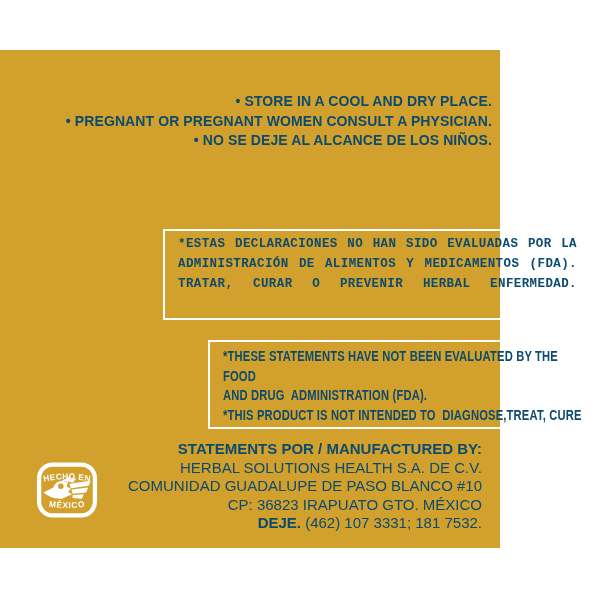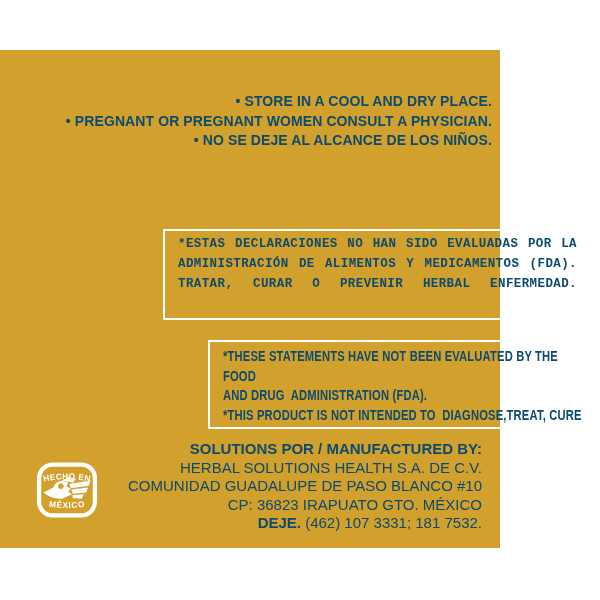--- a/index.html
+++ b/index.html
@@ -71,21 +71,21 @@
   <div class="box-en">
     <div class="condense">
       <div class="line">*THESE STATEMENTS HAVE NOT BEEN EVALUATED BY THE FOOD</div>
       <div class="line">AND DRUG  ADMINISTRATION (FDA).</div>
       <div class="line">*THIS PRODUCT IS NOT INTENDED TO  DIAGNOSE,TREAT, CURE</div>
       <div class="line">OR PREVENT  ANY  DISEASE.</div>
     </div>
   </div>
 
   <div class="mfg">
-    <div class="b">SOLUTIONS POR / MANUFACTURED BY:</div>
+    <div class="b">STATEMENTS POR / MANUFACTURED BY:</div>
     <div>HERBAL SOLUTIONS HEALTH S.A. DE C.V.</div>
     <div>COMUNIDAD GUADALUPE DE PASO BLANCO #10</div>
     <div>CP: 36823 IRAPUATO GTO. MÉXICO</div>
     <div><span class="b">DEJE.</span> <span>(462) 107 3331; 181 7532.</span></div>
   </div>
 
   <div class="badge">
     <svg viewBox="0 0 100 92" xmlns="http://www.w3.org/2000/svg">
       <defs>
         <path id="arcTop" d="M 10 33 Q 50 24 90 33" fill="none"></path>

